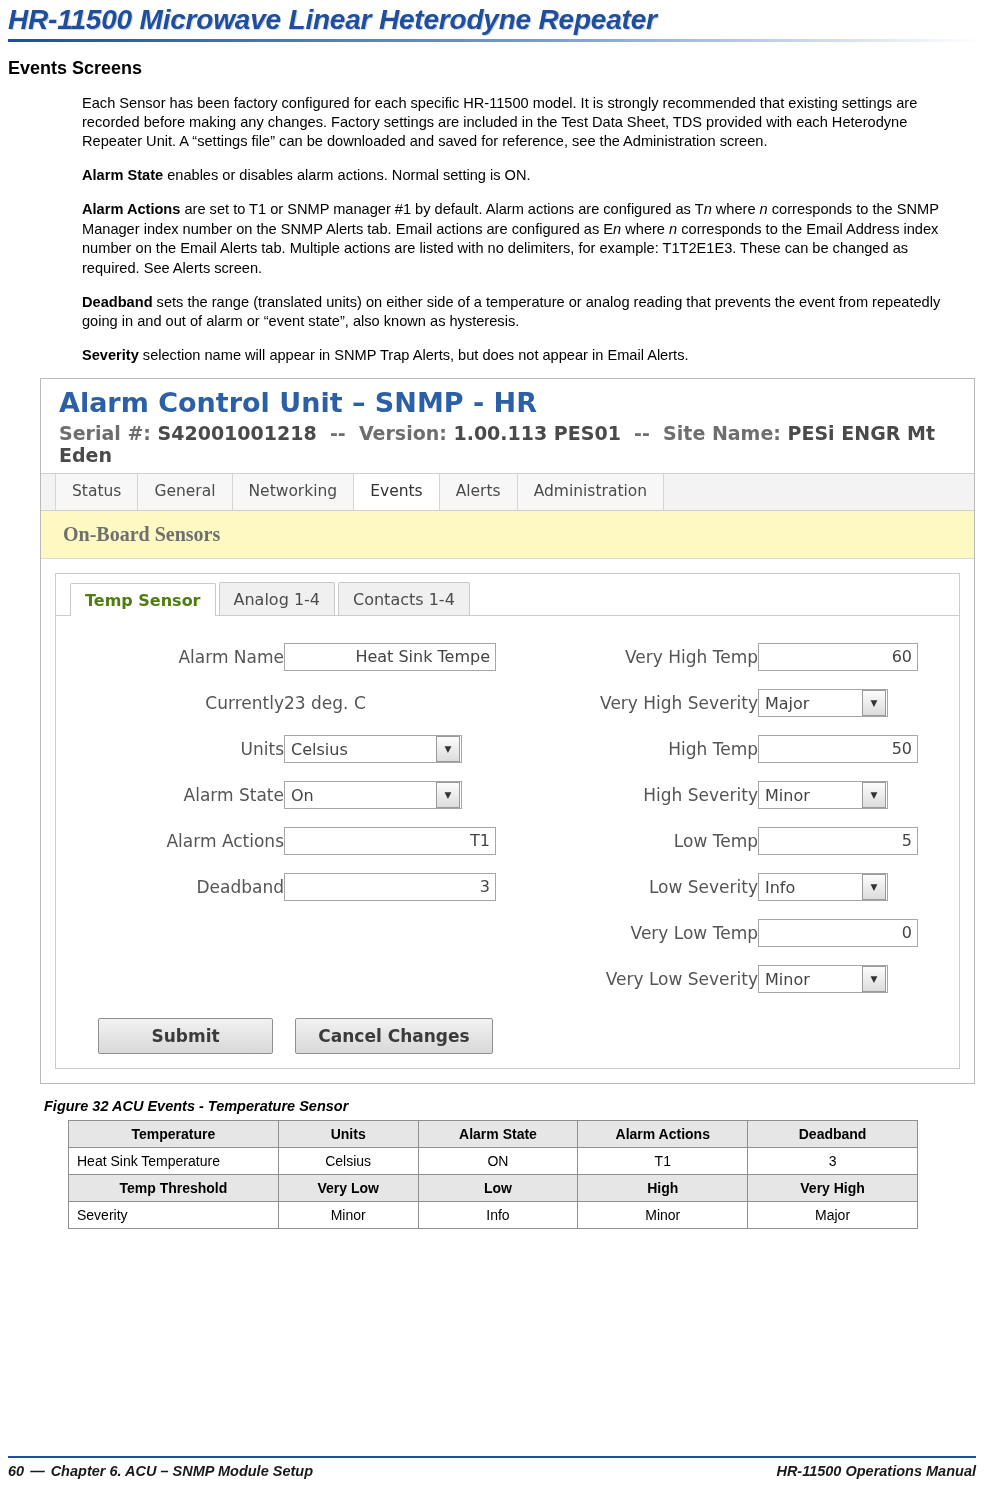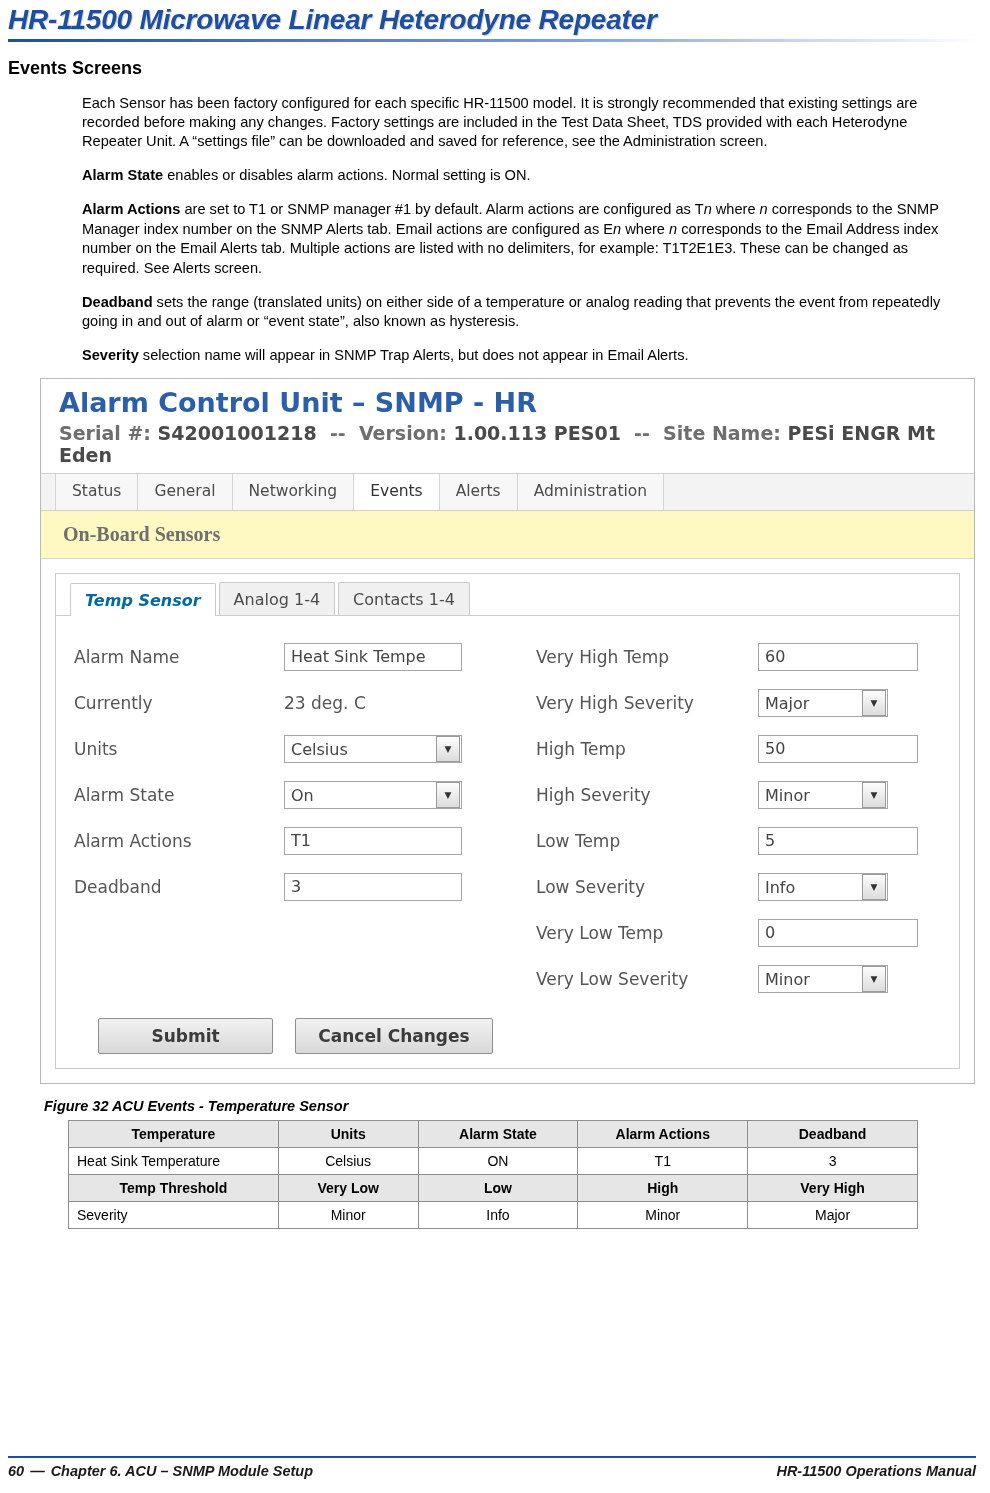--- a/index.html
+++ b/index.html
@@ -128,28 +128,28 @@
     padding: 7px 14px 6px 14px;
     border: 1px solid #c9c9c9;
     border-bottom: none;
     background: #f0f0f0;
     margin-right: 3px;
     border-radius: 2px 2px 0 0;
   }
   .subtab.active {
     background: #ffffff;
     font-weight: bold;
-    color: #0369a1;
+    color: #4d7c0f;
     position: relative;
     top: 1px;
-    font-style: italic;
   }
   .form-cols {
     display: flex;
     padding: 18px 0 0 0;
+    text-align: right;
   }
   .col-left { width: 480px; padding-left: 18px; }
   .col-right { width: 420px; }
   .frow {
     display: flex;
     align-items: center;
     height: 46px;
   }
   .flabel {
     font-family: "DejaVu Sans", sans-serif;
@@ -167,21 +167,21 @@
     border: 1px solid #a6a6a6;
     height: 28px;
     background: #fff;
     font-family: "DejaVu Sans", sans-serif;
     font-size: 16px;
     color: #444;
     padding: 3px 5px 0 6px;
     overflow: hidden;
     white-space: nowrap;
   }
-  .inputbox.w-lg { width: 178px; }
+  .inputbox.w-lg { width: 212px; }
   .inputbox.w-md { width: 160px; }
   .selbox {
     border: 1px solid #a6a6a6;
     height: 28px;
     background: #fff;
     display: flex;
     align-items: center;
     justify-content: space-between;
     font-family: "DejaVu Sans", sans-serif;
     font-size: 16px;

